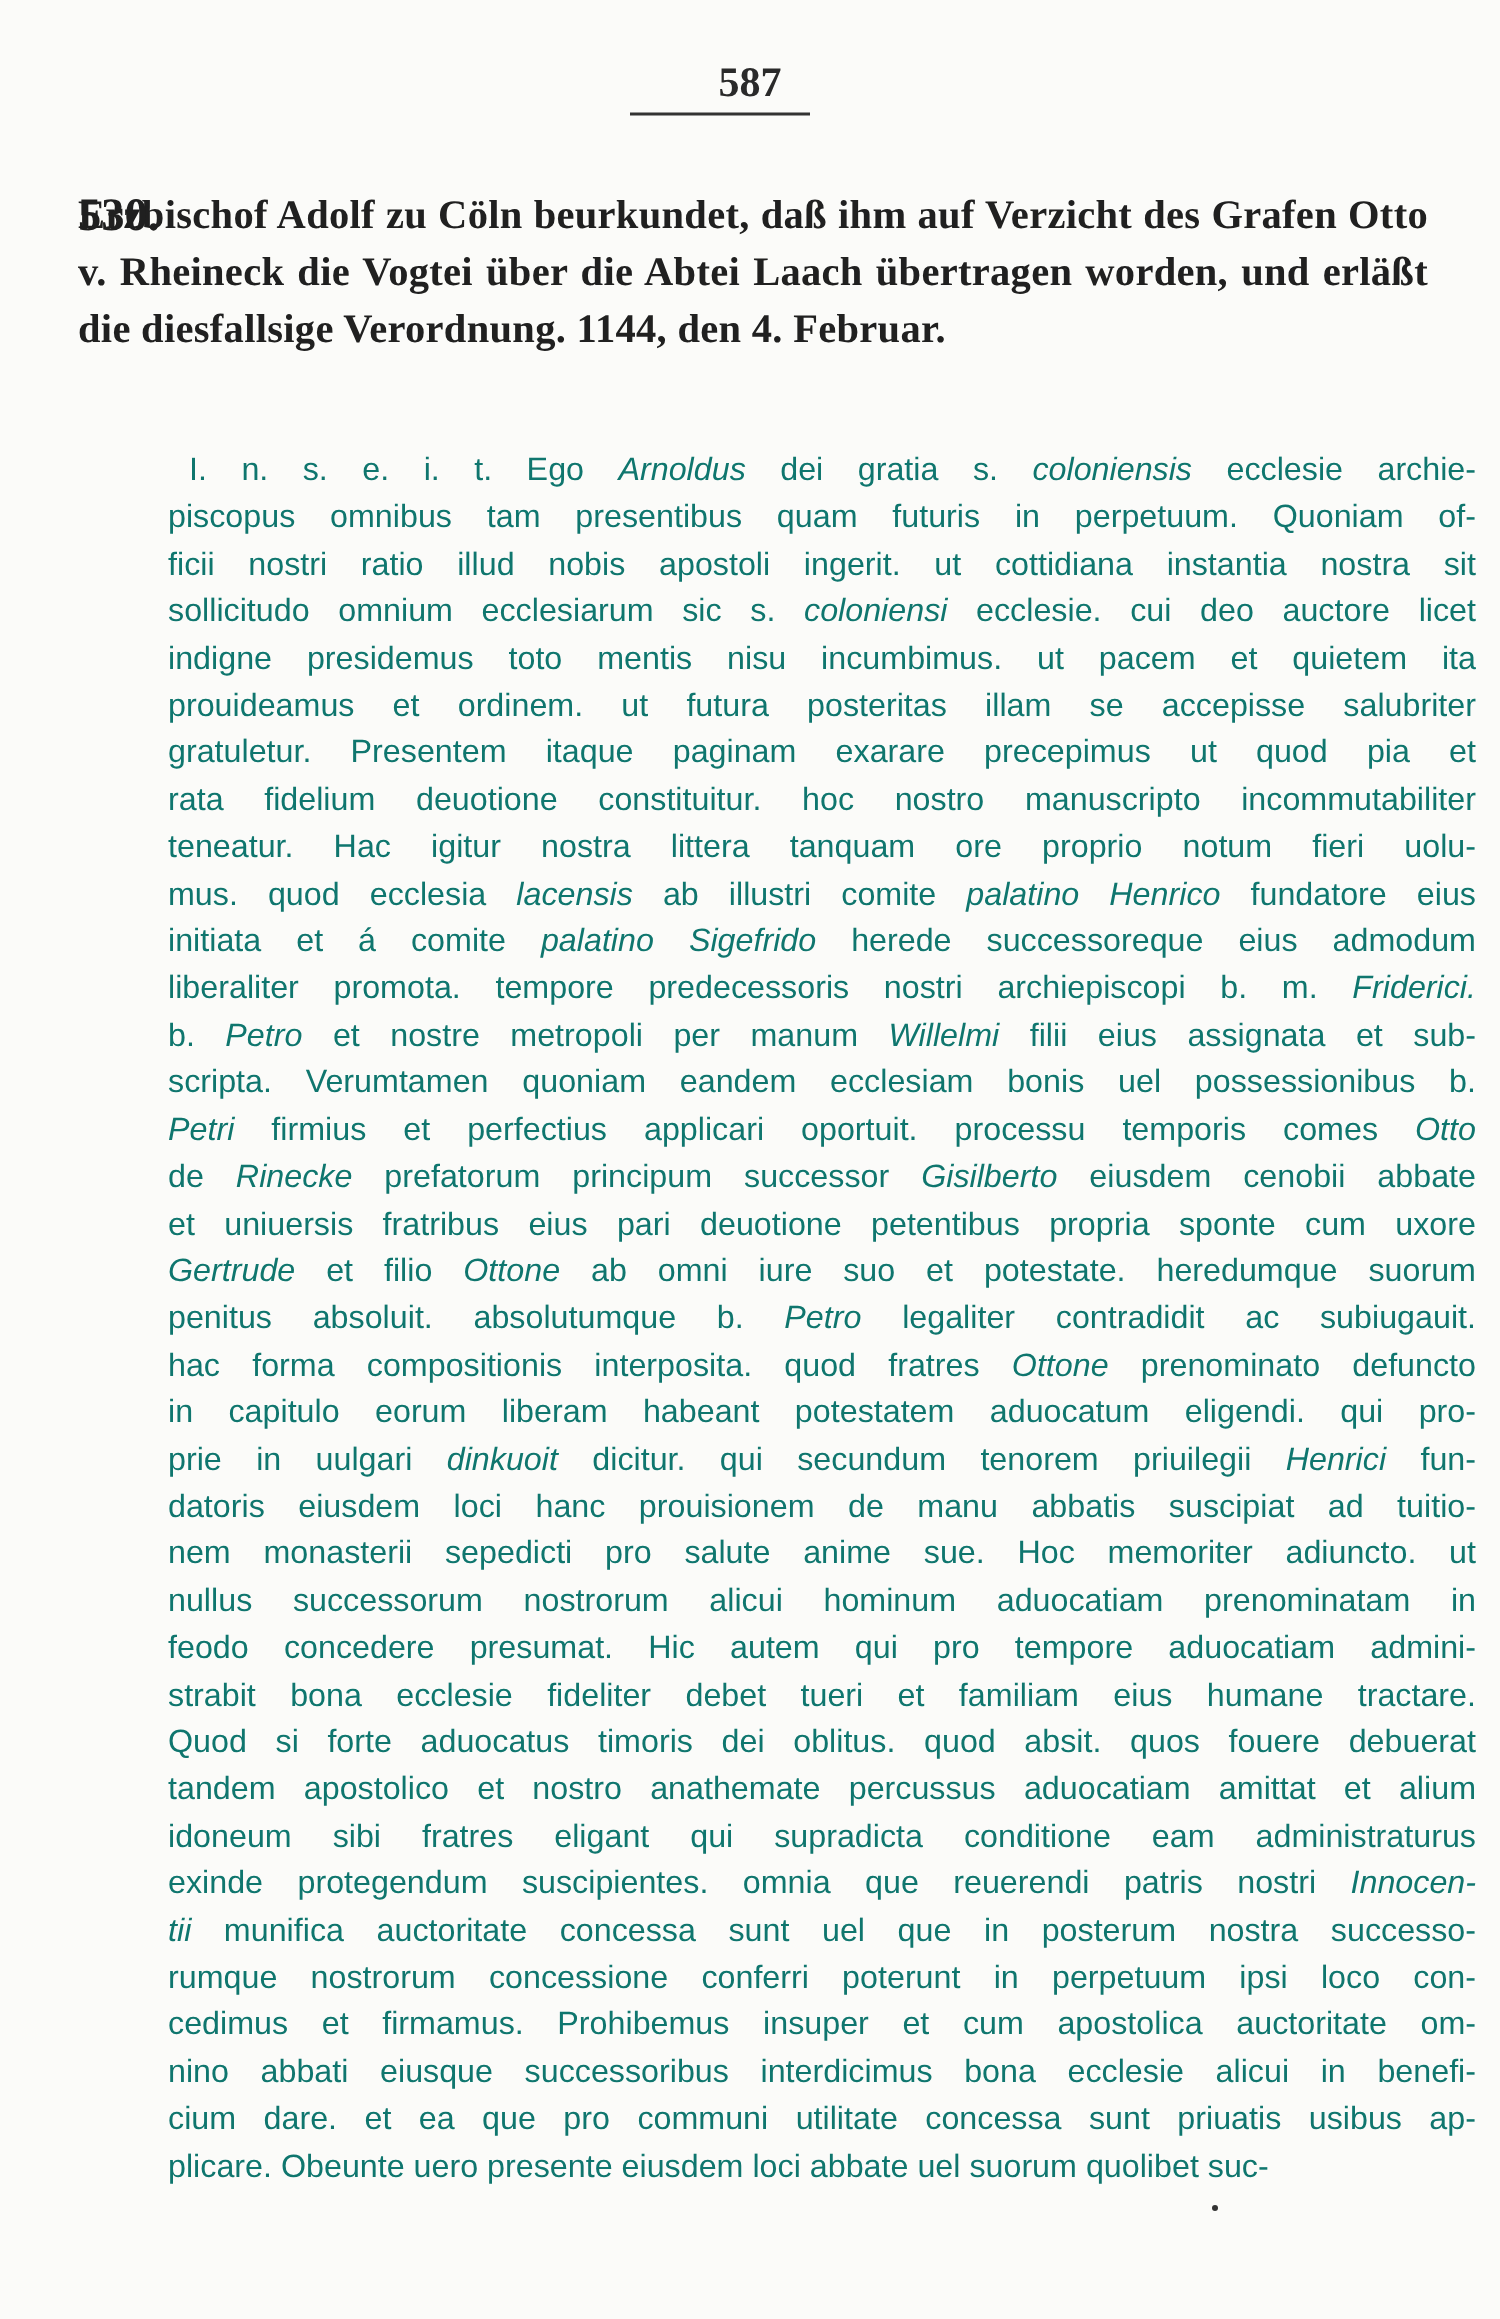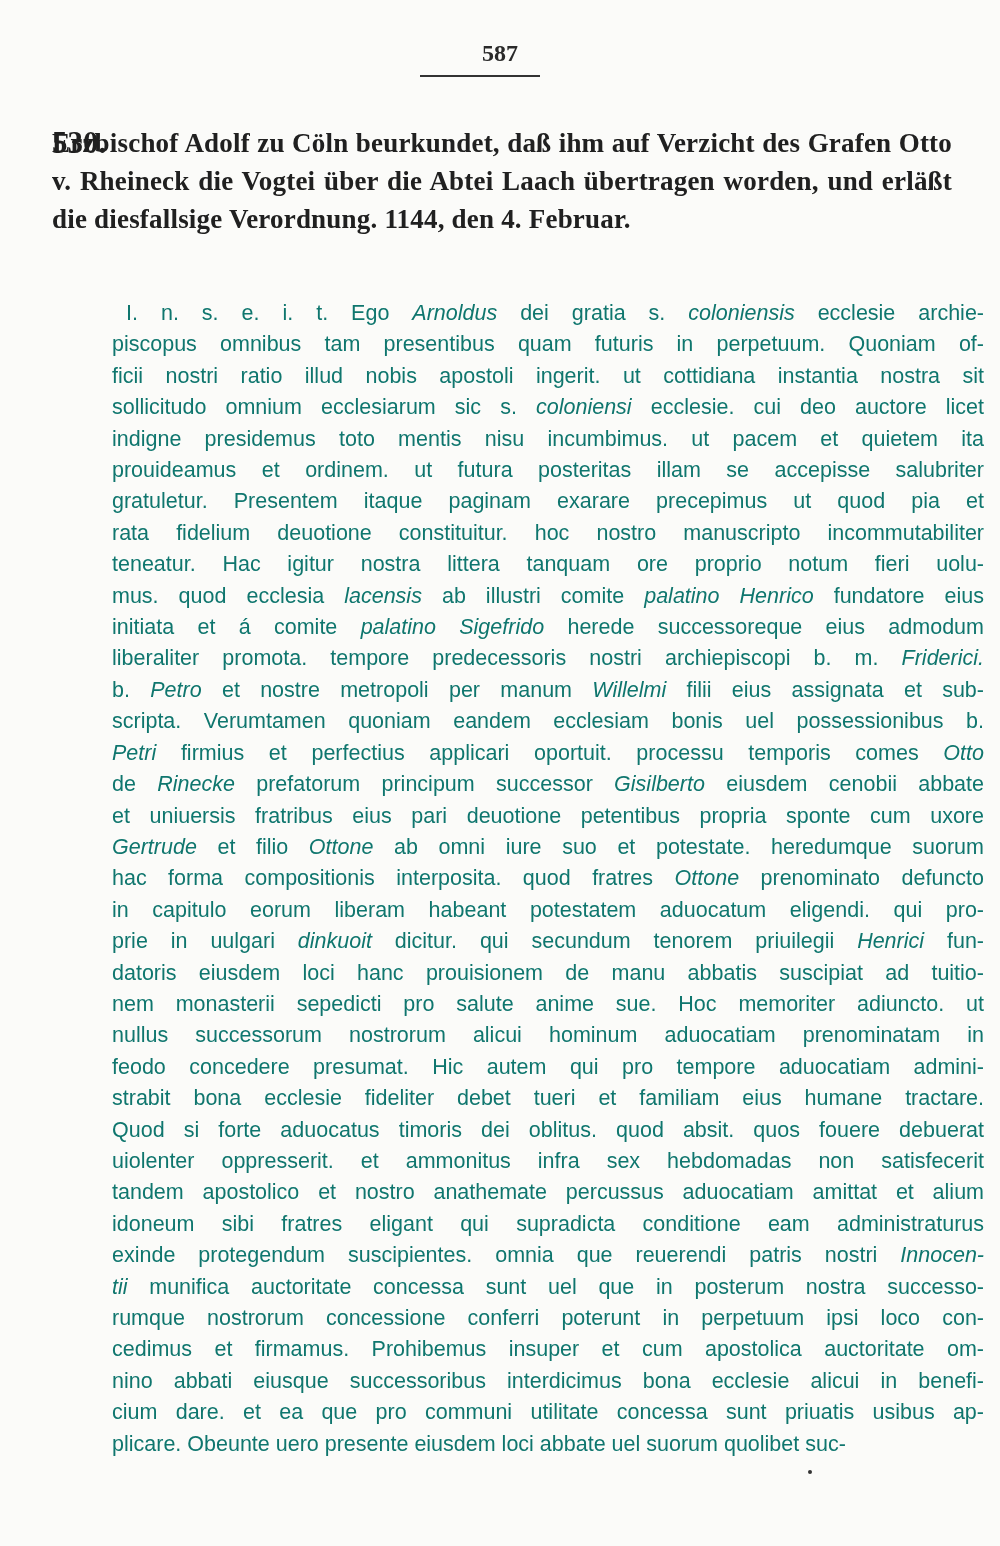--- a/index.html
+++ b/index.html
@@ -13,21 +13,21 @@
       overflow: hidden;
     }
     .page-number {
       position: absolute;
       top: 40px;
       left: 0;
       width: 1000px;
       text-align: center;
       font-family: "Liberation Serif", serif;
       font-weight: bold;
-      font-size: 24px;
+      font-size: 28px;
       color: #2a2a2a;
     }
     .header-rule {
       position: absolute;
       top: 75px;
       left: 420px;
       width: 120px;
       height: 2px;
       background: #333;
     }
@@ -119,30 +119,30 @@
     <span class="line"><span>teneatur.  Hac igitur nostra littera tanquam ore proprio notum fieri uolu-</span></span>
     <span class="line"><span>mus. quod ecclesia </span><span class="it">lacensis</span><span> ab illustri comite </span><span class="it">palatino Henrico</span><span> fundatore eius</span></span>
     <span class="line"><span>initiata et á comite </span><span class="it">palatino Sigefrido</span><span> herede successoreque eius admodum</span></span>
     <span class="line"><span>liberaliter promota. tempore predecessoris nostri archiepiscopi b. m. </span><span class="it">Friderici.</span></span>
     <span class="line"><span>b. </span><span class="it">Petro</span><span> et nostre metropoli per manum </span><span class="it">Willelmi</span><span> filii eius assignata et sub-</span></span>
     <span class="line"><span>scripta.  Verumtamen quoniam eandem ecclesiam bonis uel possessionibus b.</span></span>
     <span class="line"><span class="it">Petri</span><span> firmius et perfectius applicari oportuit. processu temporis comes </span><span class="it">Otto</span></span>
     <span class="line"><span>de </span><span class="it">Rinecke</span><span> prefatorum principum successor </span><span class="it">Gisilberto</span><span> eiusdem cenobii abbate</span></span>
     <span class="line"><span>et uniuersis fratribus eius pari deuotione petentibus propria sponte cum uxore</span></span>
     <span class="line"><span class="it">Gertrude</span><span> et filio </span><span class="it">Ottone</span><span> ab omni iure suo et potestate. heredumque suorum</span></span>
+    <span class="line"><span>penitus absoluit. absolutumque b. </span><span class="it">Petro</span><span> legaliter contradidit ac subiugauit.</span></span>
     <span class="line"><span>hac forma compositionis interposita. quod fratres </span><span class="it">Ottone</span><span> prenominato defuncto</span></span>
     <span class="line"><span>in capitulo eorum liberam habeant potestatem aduocatum eligendi. qui pro-</span></span>
     <span class="line"><span>prie in uulgari </span><span class="it">dinkuoit</span><span> dicitur. qui secundum tenorem priuilegii </span><span class="it">Henrici</span><span> fun-</span></span>
     <span class="line"><span>datoris eiusdem loci hanc prouisionem de manu abbatis suscipiat ad tuitio-</span></span>
     <span class="line"><span>nem monasterii sepedicti pro salute anime sue.  Hoc memoriter adiuncto. ut</span></span>
     <span class="line"><span>nullus successorum nostrorum alicui hominum aduocatiam prenominatam in</span></span>
     <span class="line"><span>feodo concedere presumat.  Hic autem qui pro tempore aduocatiam admini-</span></span>
     <span class="line"><span>strabit bona ecclesie fideliter debet tueri et familiam eius humane tractare.</span></span>
     <span class="line"><span>Quod si forte aduocatus timoris dei oblitus. quod absit. quos fouere debuerat</span></span>
-    <span class="line"><span>uiolenter oppresserit. et ammonitus infra sex hebdomadas non satisfecerit</span></span>
     <span class="line"><span>tandem apostolico et nostro anathemate percussus aduocatiam amittat et alium</span></span>
     <span class="line"><span>idoneum sibi fratres eligant qui supradicta conditione eam administraturus</span></span>
     <span class="line"><span>exinde protegendum suscipientes. omnia que reuerendi patris nostri </span><span class="it">Innocen-</span></span>
     <span class="line"><span class="it">tii</span><span> munifica auctoritate concessa sunt uel que in posterum nostra successo-</span></span>
     <span class="line"><span>rumque nostrorum concessione conferri poterunt in perpetuum ipsi loco con-</span></span>
     <span class="line"><span>cedimus et firmamus.  Prohibemus insuper et cum apostolica auctoritate om-</span></span>
     <span class="line"><span>nino abbati eiusque successoribus interdicimus bona ecclesie alicui in benefi-</span></span>
     <span class="line"><span>cium dare. et ea que pro communi utilitate concessa sunt priuatis usibus ap-</span></span>
     <span class="line last"><span>plicare.  Obeunte uero presente eiusdem loci abbate uel suorum quolibet suc-</span></span>
   </div>

